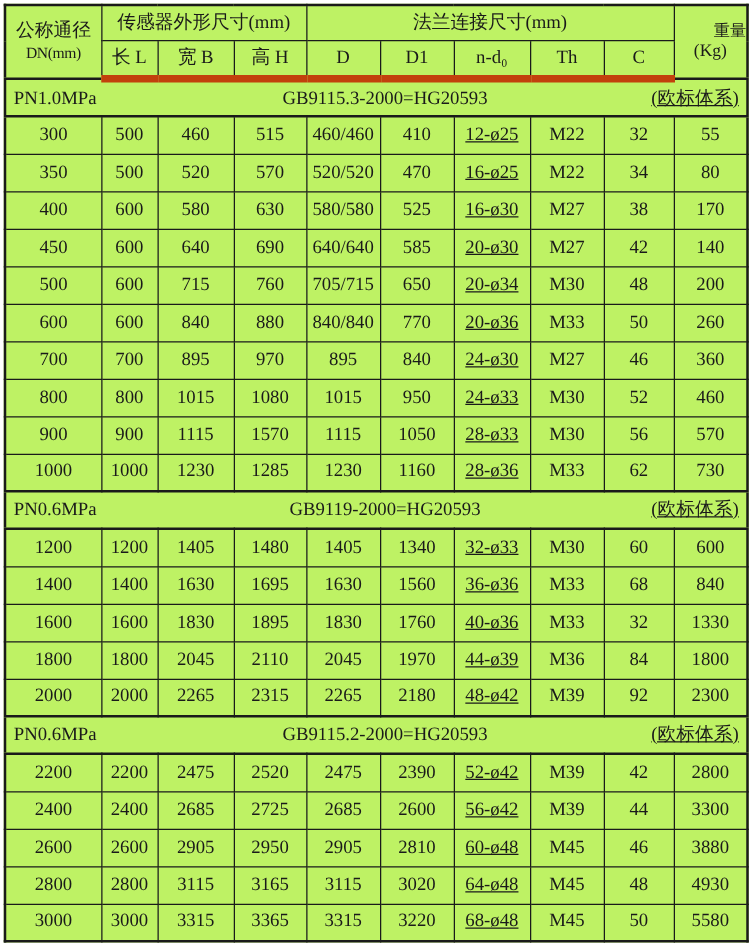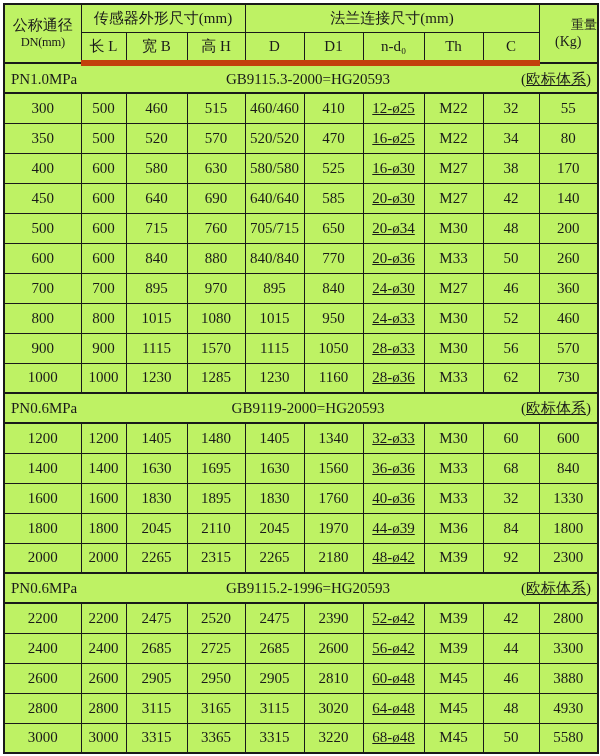--- a/index.html
+++ b/index.html
@@ -310,21 +310,21 @@
           <td>2180</td>
           <td class="cell-nd">48-ø42</td>
           <td>M39</td>
           <td>92</td>
           <td>2300</td>
         </tr>
         <tr class="section-row">
           <td colspan="10">
             <div class="section-flex">
               <span class="sec-pressure">PN0.6MPa</span>
-              <span class="sec-standard">GB9115.2-1996=HG20593</span>
+              <span class="sec-standard">GB9115.2-2000=HG20593</span>
               <span class="sec-system">(欧标体系)</span>
             </div>
           </td>
         </tr>
         <tr>
           <td>2200</td>
           <td>2200</td>
           <td>2475</td>
           <td>2520</td>
           <td>2475</td>

